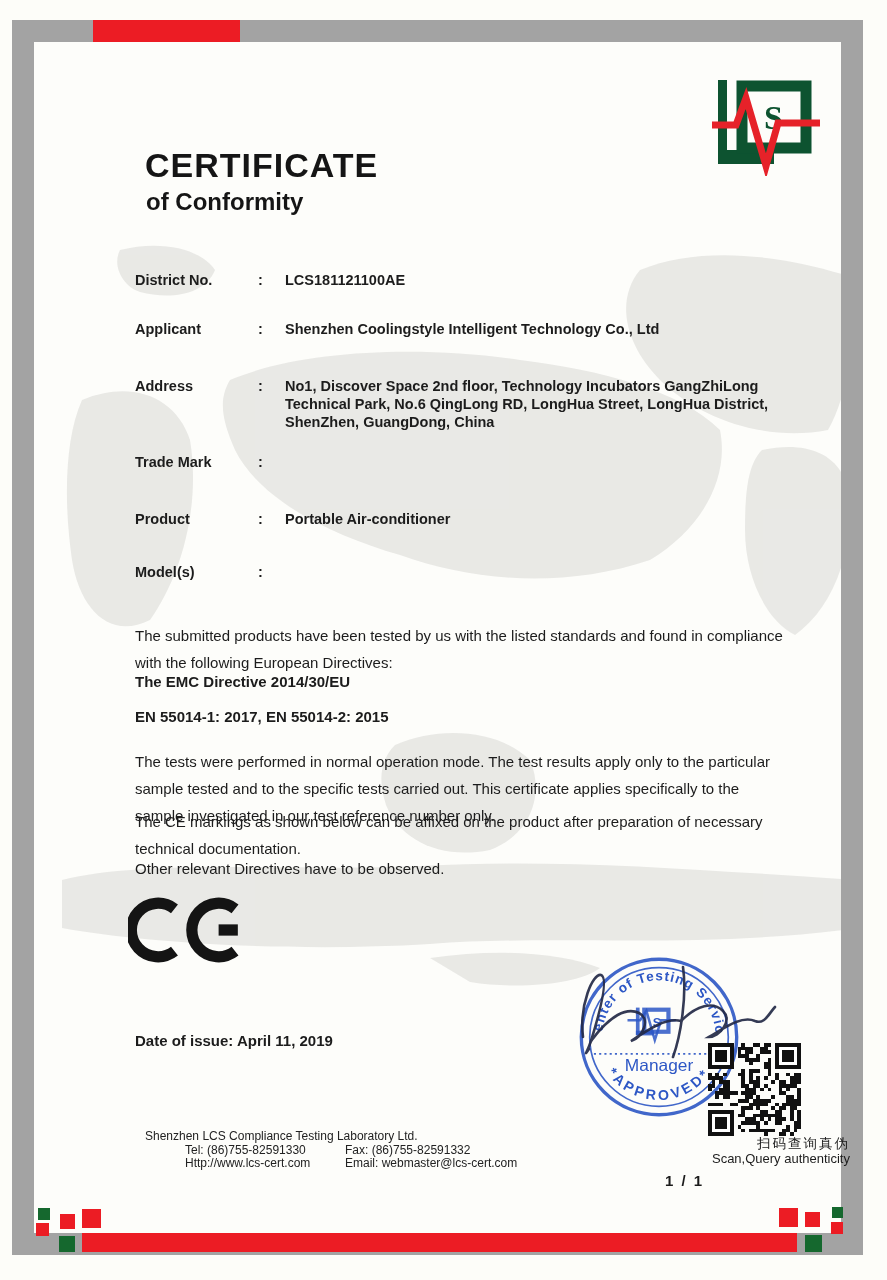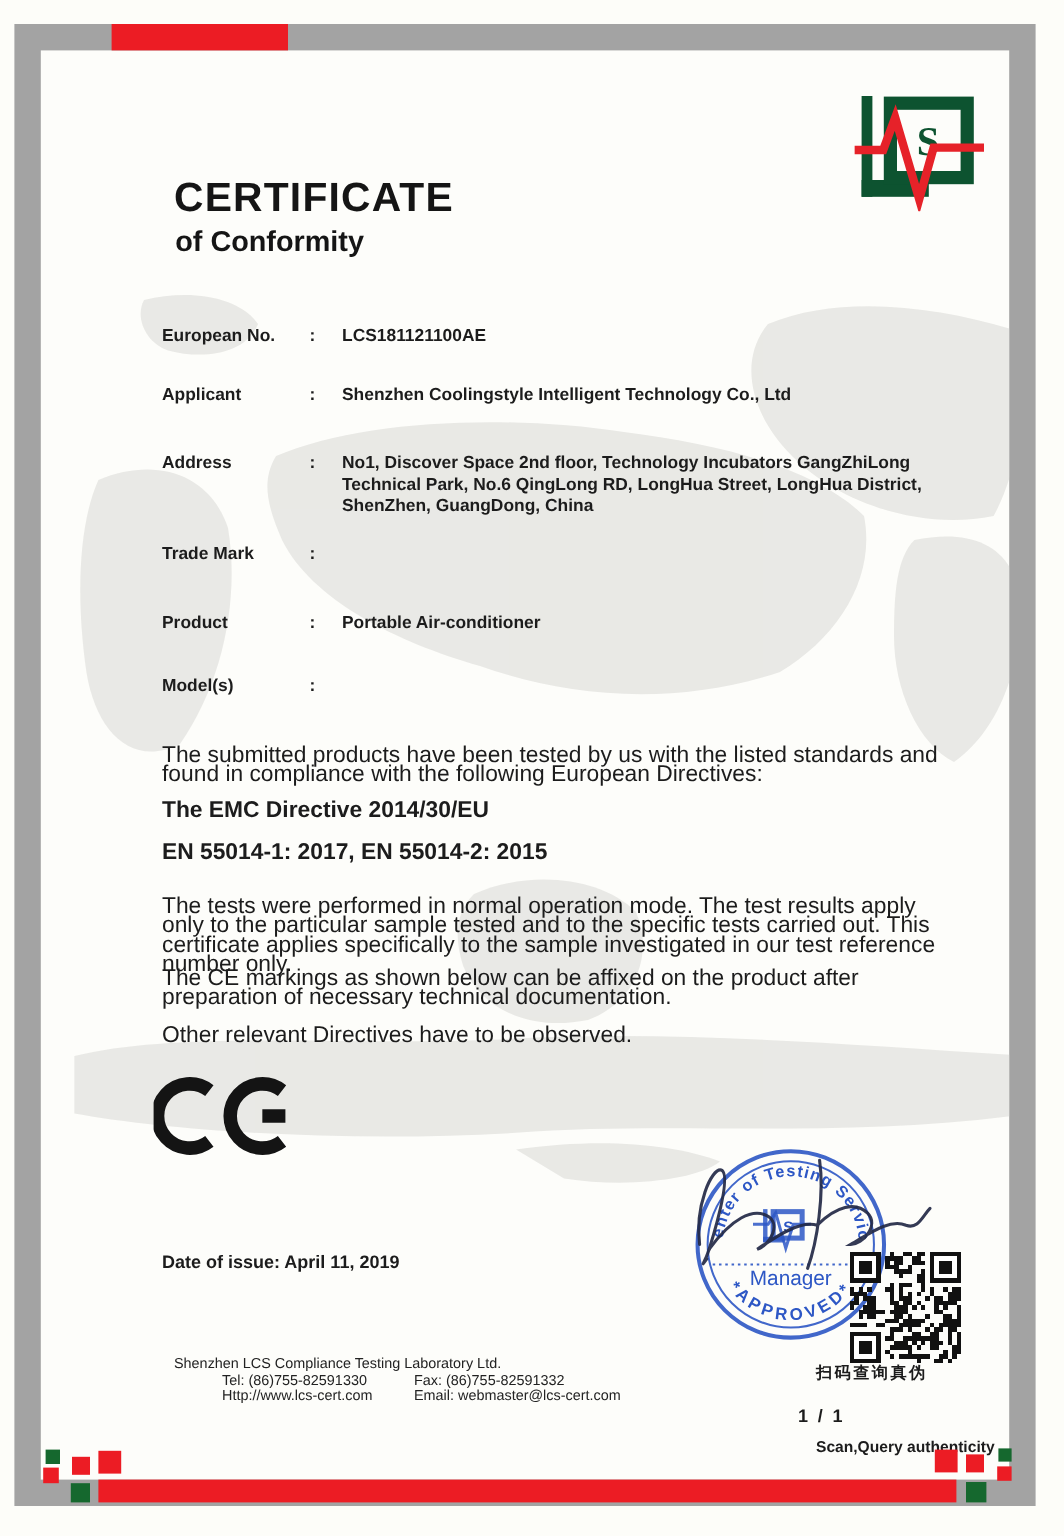--- a/index.html
+++ b/index.html
@@ -24,33 +24,33 @@
   .logo{left:712px;top:78px;width:108px;height:98px;}
   
   .title1{left:145px;top:146px;font-size:34px;font-weight:bold;letter-spacing:1px;color:#151515;}
   .title2{left:146px;top:188px;font-size:24px;font-weight:bold;color:#151515;}
   
   .row{position:absolute;left:135px;display:flex;font-size:14.5px;font-weight:bold;line-height:18px;}
   .row .lbl{width:123px;flex:none;}
   .row .sep{width:27px;flex:none;}
   .row .val{width:505px;flex:none;}
   
-  .para{position:absolute;left:135px;width:655px;font-size:19px;line-height:16px;}
+  .para{position:absolute;left:135px;width:655px;font-size:15px;line-height:27px;}
   .bold{font-weight:bold;}
   
   .ce{left:128px;top:876px;width:138px;height:108px;}
-  .date{left:135px;top:1032px;font-size:15px;font-weight:bold;margin-top:12px;}
+  .date{left:135px;top:1032px;font-size:15px;font-weight:bold;}
   
   .stamp{left:575px;top:953px;width:168px;height:168px;}
   .signature{left:555px;top:945px;width:240px;height:170px;}
   
   .qr{left:708px;top:1043px;width:93px;height:93px;}
-  .qr-cap{position:absolute;left:680px;width:190px;text-align:left;font-weight:bold;}
+  .qr-cap{position:absolute;left:660px;width:190px;text-align:right;font-weight:normal;}
   .qr-cap.zh{top:1135px;font-size:13.5px;letter-spacing:2px;}
-  .qr-cap.en{top:1151px;font-size:13px;margin-top:47px;}
+  .qr-cap.en{top:1151px;font-size:13px;}
   
   .footer{left:145px;top:1130px;font-size:12px;line-height:13.5px;color:#222;}
   .footer .cols{display:flex;margin-left:40px;}
   .footer .c1{width:160px;flex:none;}
   .pageno{left:665px;top:1172px;font-size:15px;font-weight:bold;letter-spacing:2px;}
   
   .sq{position:absolute;}
   .red{background:#ec1c24;}
   .green{background:#15682e;}
 </style>
@@ -80,21 +80,21 @@
     <rect x="6" y="72" width="56" height="14" fill="#0d5330"></rect>
     <rect x="30" y="8" width="64" height="62" fill="none" stroke="#0d5330" stroke-width="11"></rect>
     <text x="52" y="51" font-family="'Liberation Serif',serif" font-weight="bold" font-size="34" fill="#0d5330">S</text>
     <polyline points="0,47 24,47 34,20 54,88 66,45 108,45" fill="none" stroke="#e62229" stroke-width="7"></polyline>
   </svg>
 
   <div class="abs title1">CERTIFICATE</div>
   <div class="abs title2">of Conformity</div>
 
   <div class="row" style="top:271px">
-    <span class="lbl">European No.</span>
+    <span class="lbl">District No.</span>
     <span class="sep">:</span>
     <span class="val">LCS181121100AE</span>
   </div>
   <div class="row" style="top:320px">
     <span class="lbl">Applicant</span>
     <span class="sep">:</span>
     <span class="val">Shenzhen Coolingstyle Intelligent Technology Co., Ltd</span>
   </div>
   <div class="row" style="top:377px">
     <span class="lbl">Address</span>

